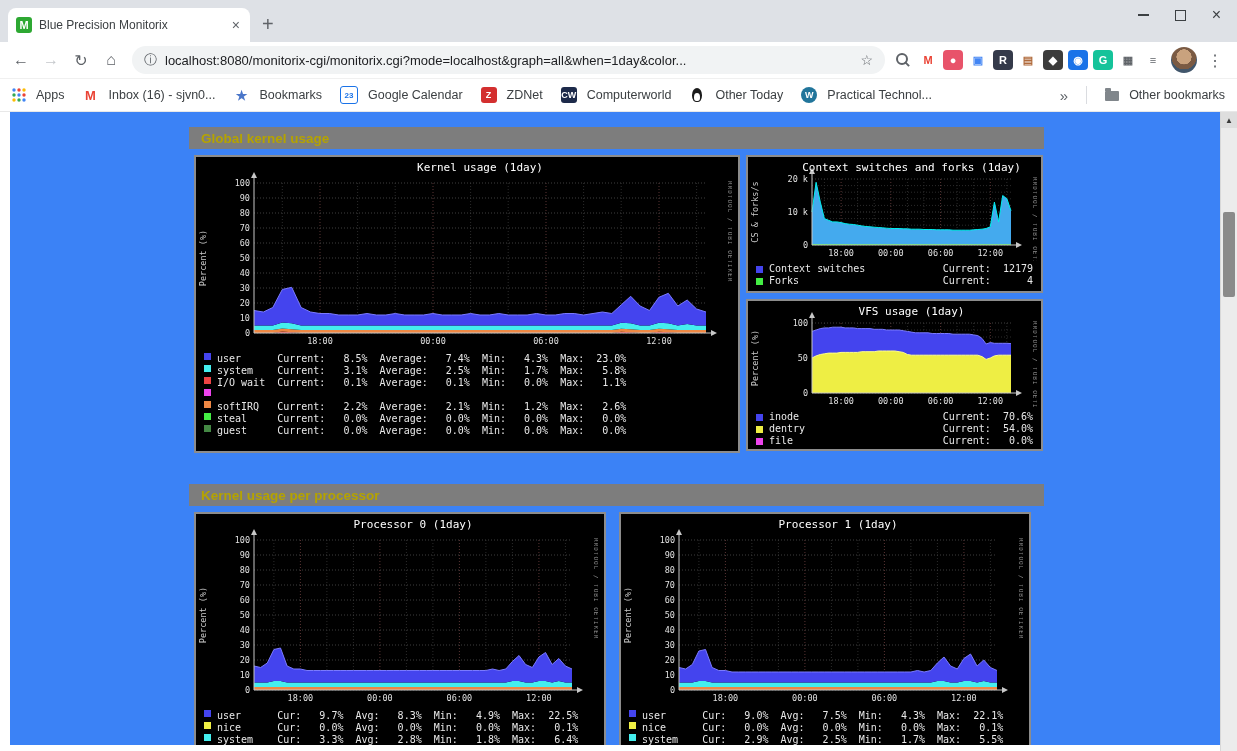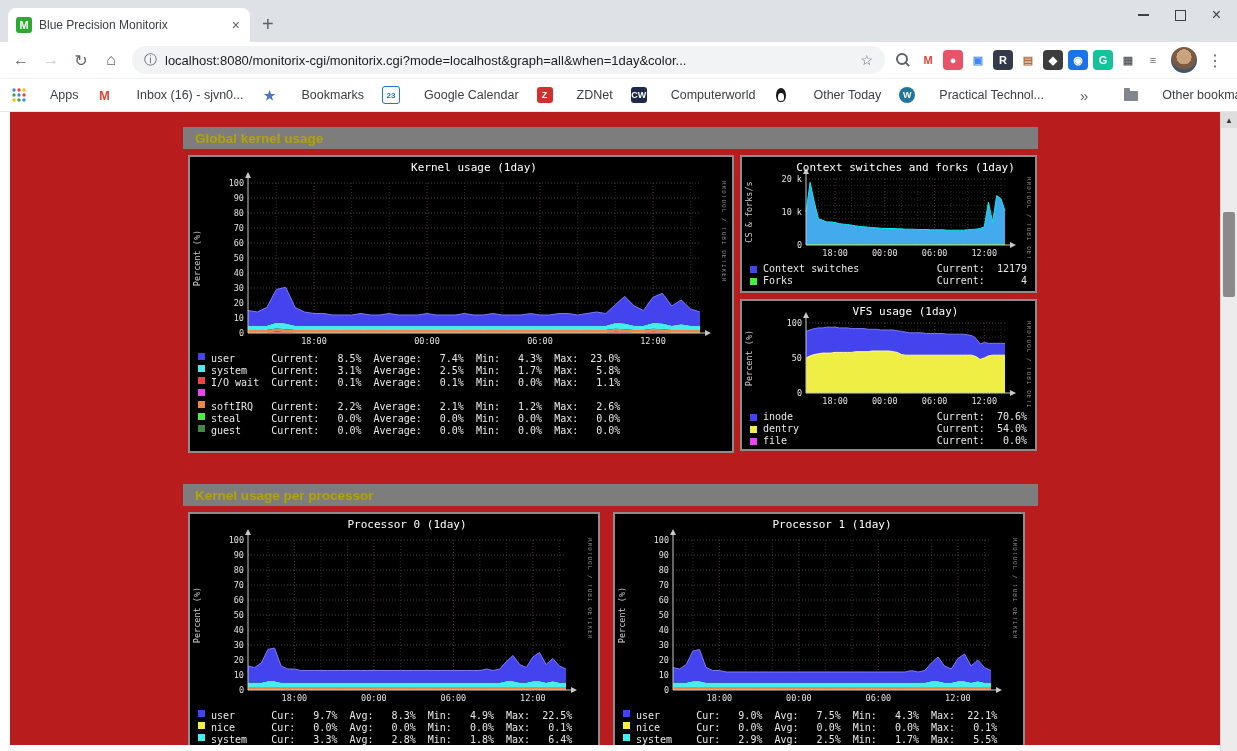--- a/index.html
+++ b/index.html
@@ -36,35 +36,35 @@
   .badge { width:20px; height:20px; border-radius:4px; font-size:11px; font-weight:bold; display:flex; align-items:center; justify-content:center; flex:none; }
   .magnifier { position:relative; }
   .magnifier::before { content:''; width:8px; height:8px; border:2px solid #5f6368; border-radius:50%; position:absolute; top:3px; left:3px; }
   .magnifier::after { content:''; width:2px; height:6px; background:#5f6368; position:absolute; left:13px; top:11px; transform:rotate(-45deg); }
   .avatar { width:26px; height:26px; border-radius:50%; flex:none; margin-left:4px;
             background:radial-gradient(circle at 50% 38%, #c9a27e 0 36%, #7a5a43 37% 60%, #41566b 61% 100%); }
   .kebab { font-size:16px; color:#5f6368; padding:0 6px; }
 
   
   .bookmarksbar { height:32px; background:#fff; display:flex; align-items:center; padding:0 12px; gap:18px; flex:none; border-bottom:1px solid #e8e8e8; font-size:12.5px; color:#3c4043; }
-  .bm { display:flex; align-items:center; gap:24px; white-space:nowrap; }
+  .bm { display:flex; align-items:center; gap:10px; white-space:nowrap; }
   .bm-items { display:flex; align-items:center; gap:18px; }
   .bm-badge { width:16px; height:16px; border-radius:3px; font-size:9px; font-weight:bold; display:flex; align-items:center; justify-content:center; flex:none; }
   .bm-badge.circle { border-radius:50%; }
   .penguin { width:10px; height:14px; background:#1b1b1b; border-radius:50% 50% 45% 45%; position:relative; flex:none; margin:0 3px; }
   .penguin::after { content:''; position:absolute; left:2px; top:5px; width:6px; height:8px; background:#fff; border-radius:50% 50% 40% 40%; }
   .spacer { flex:1; }
   .chevron { color:#5f6368; font-size:15px; }
   .bm-divider { width:1px; height:18px; background:#dadce0; }
   .folder { width:14px; height:10px; background:#80868b; border-radius:1px; position:relative; margin-top:2px; flex:none; }
   .folder::before { content:''; position:absolute; top:-3px; left:0; width:6px; height:3px; background:#80868b; border-radius:1px 1px 0 0; }
 
   
   .content { position:relative; flex:1; background:#ffffff; overflow:hidden; }
-  .page { position:absolute; left:10px; top:0; right:16px; bottom:6px; background:#b91c1c; overflow:hidden; padding-top:15px; }
+  .page { position:absolute; left:10px; top:0; right:16px; bottom:6px; background:#3b82f6; overflow:hidden; padding-top:15px;padding-left:6px; }
   .section { margin-left:173px; width:855px; }
   .section + .section { margin-top:31px; }
   .section-header { height:22px; background:#7d7d7d; display:flex; align-items:center; padding-left:12px; margin-bottom:6px; }
   .section-title { color:#b5a300; font-weight:bold; font-size:13.5px; }
   .row { display:flex; gap:6px; margin-left:5px; align-items:flex-start; }
   .row.cpu { gap:13px; }
   .col { display:flex; flex-direction:column; gap:6px; }
   .panel { border:2px solid #8c8c8c; padding:2px; background:#000; overflow:hidden; }
   .chart-box { display:block; }
   .chart-box svg { display:block; }

